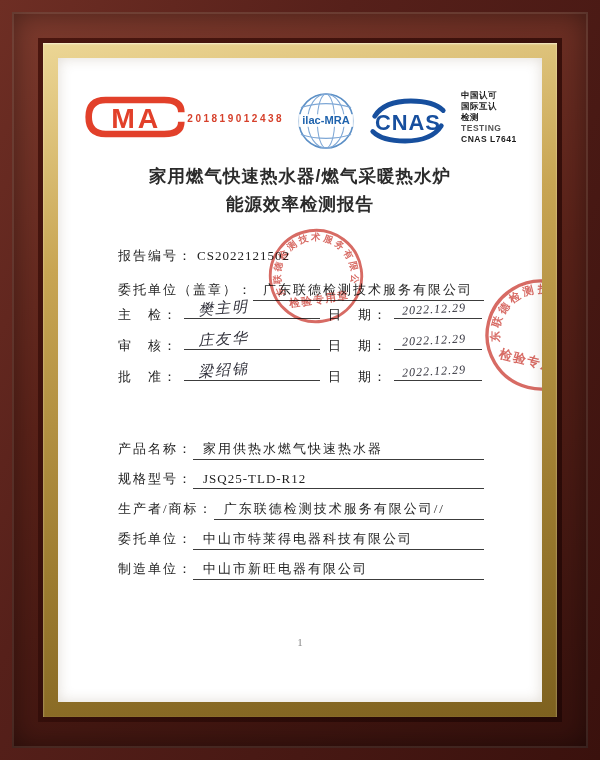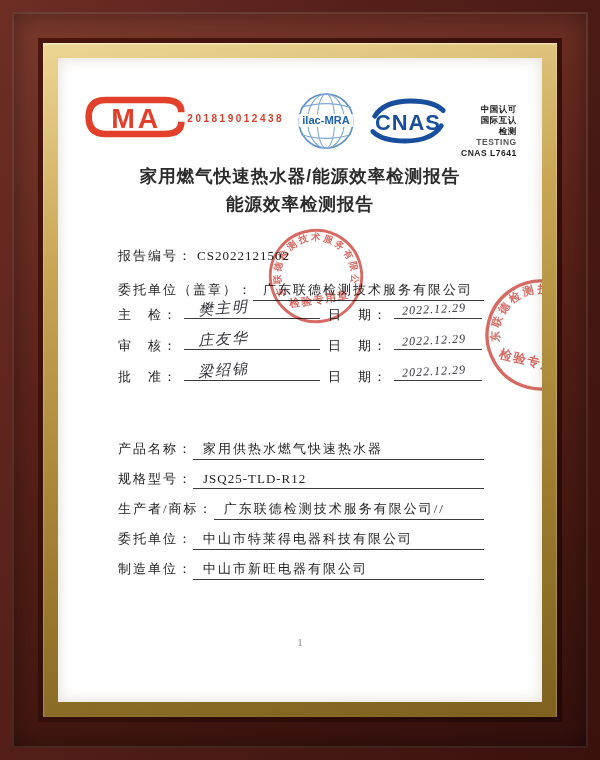--- a/index.html
+++ b/index.html
@@ -19,21 +19,21 @@
   
   .paper{position:relative;width:100%;height:100%;background:#ffffff;overflow:hidden;
          box-shadow:inset 0 0 14px rgba(90,60,20,.18);color:#222;}
   
   .logos{position:absolute;top:28px;left:0;right:0;display:flex;justify-content:center;
          align-items:flex-start;gap:13px;}
   .cma-block{display:flex;flex-direction:row;align-items:center;margin-top:8px;}
   .cma-number{font-family:"Liberation Sans",sans-serif;font-size:10px;font-weight:bold;
          color:#d6402b;letter-spacing:2.5px;margin-top:2px;}
   .accred{font-family:"Liberation Sans",sans-serif;font-size:8.5px;font-weight:bold;
-         color:#1c1c1c;line-height:1.3;margin-top:18px;letter-spacing:.5px;text-align:right;}
+         color:#1c1c1c;line-height:1.3;margin-top:4px;letter-spacing:.5px;}
   
   .title{position:absolute;top:104px;left:0;right:0;text-align:center;
          font-family:"Liberation Sans","DejaVu Sans",sans-serif;font-weight:bold;
          color:#2b2b2b;font-size:17.5px;line-height:1.62;letter-spacing:1px;}
   
   .row{display:flex;align-items:baseline;font-size:13px;color:#1f1f1f;}
   .lbl{white-space:nowrap;letter-spacing:2px;}
   .uval{flex:1;border-bottom:1px solid #3c3c3c;padding:0 2px 1px 10px;letter-spacing:2px;
         white-space:nowrap;}
   .info{position:absolute;top:178px;left:60px;right:58px;margin-top:11px;}
@@ -97,21 +97,21 @@
         <div class="accred">
           <div>中国认可</div>
           <div>国际互认</div>
           <div>检测</div>
           <div style="color:#555;">TESTING</div>
           <div>CNAS L7641</div>
         </div>
       </div>
 
       <div class="title">
-        <div>家用燃气快速热水器/能源效率检测报告</div>
+        <div>家用燃气快速热水器/燃气采暖热水炉</div>
         <div>能源效率检测报告</div>
       </div>
 
       <div class="info">
         <div class="row">
           <span class="lbl">报告编号：</span>
           <span style="letter-spacing:1px;padding-left:4px;">CS2022121502</span>
         </div>
         <div class="row">
           <span class="lbl">委托单位（盖章）：</span>

